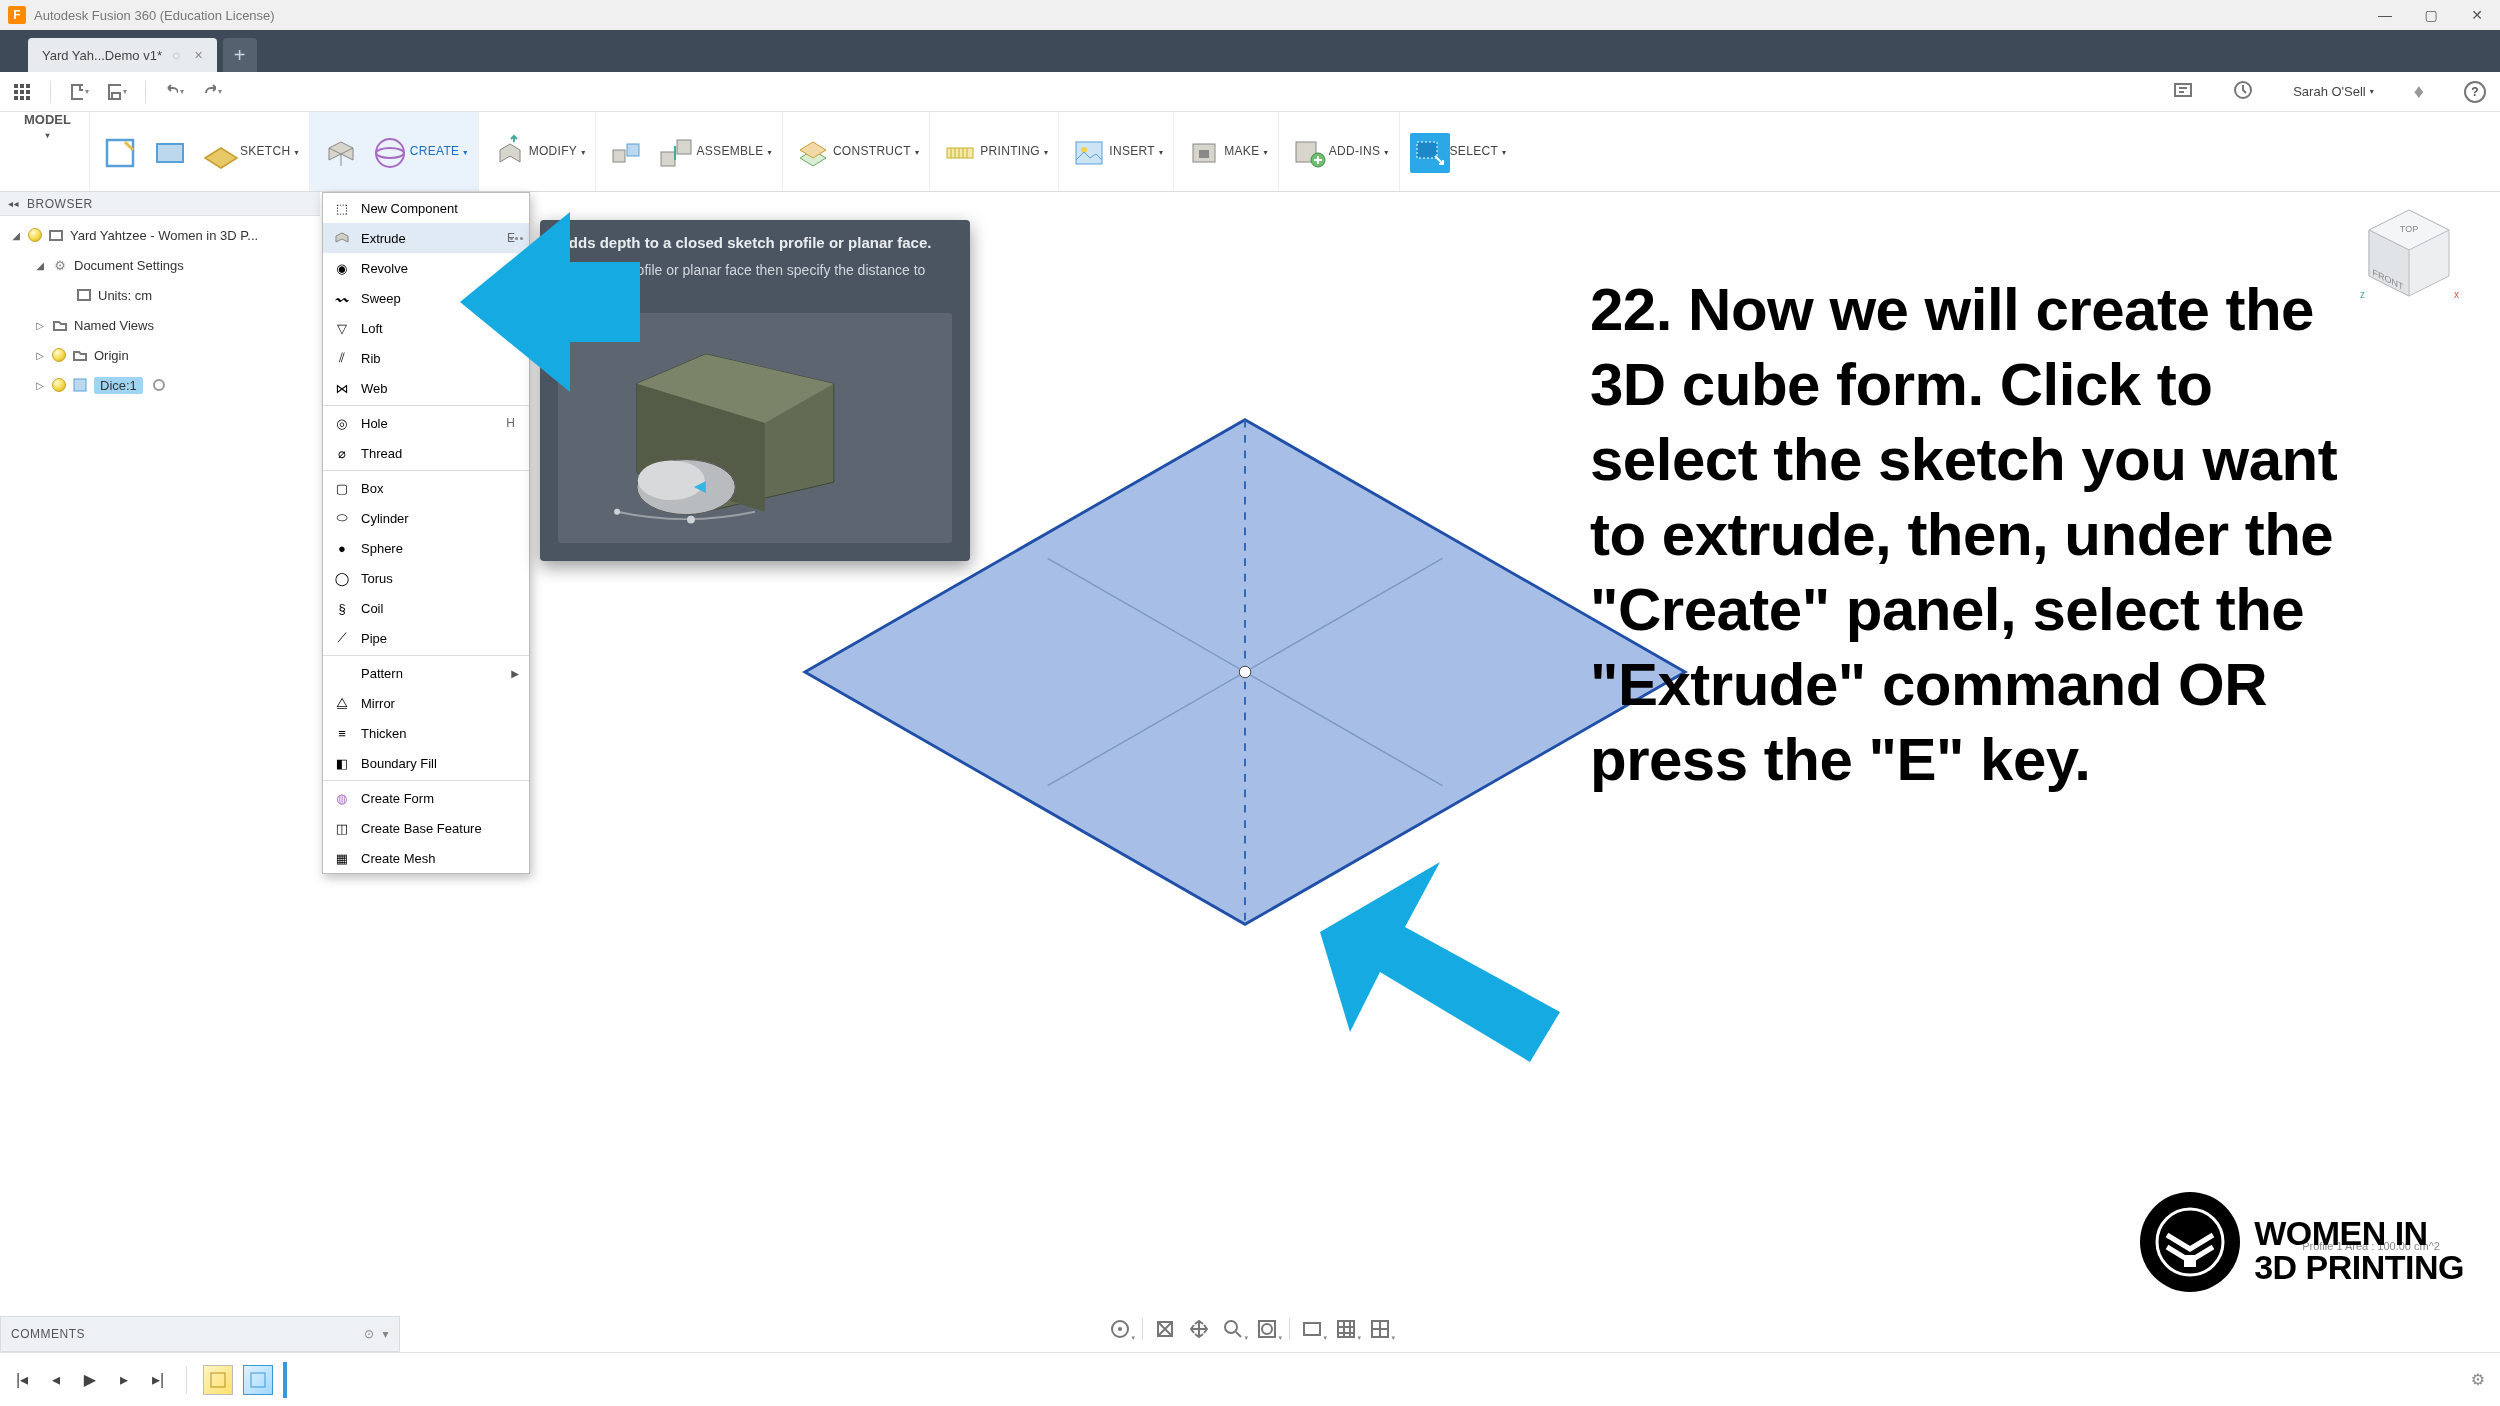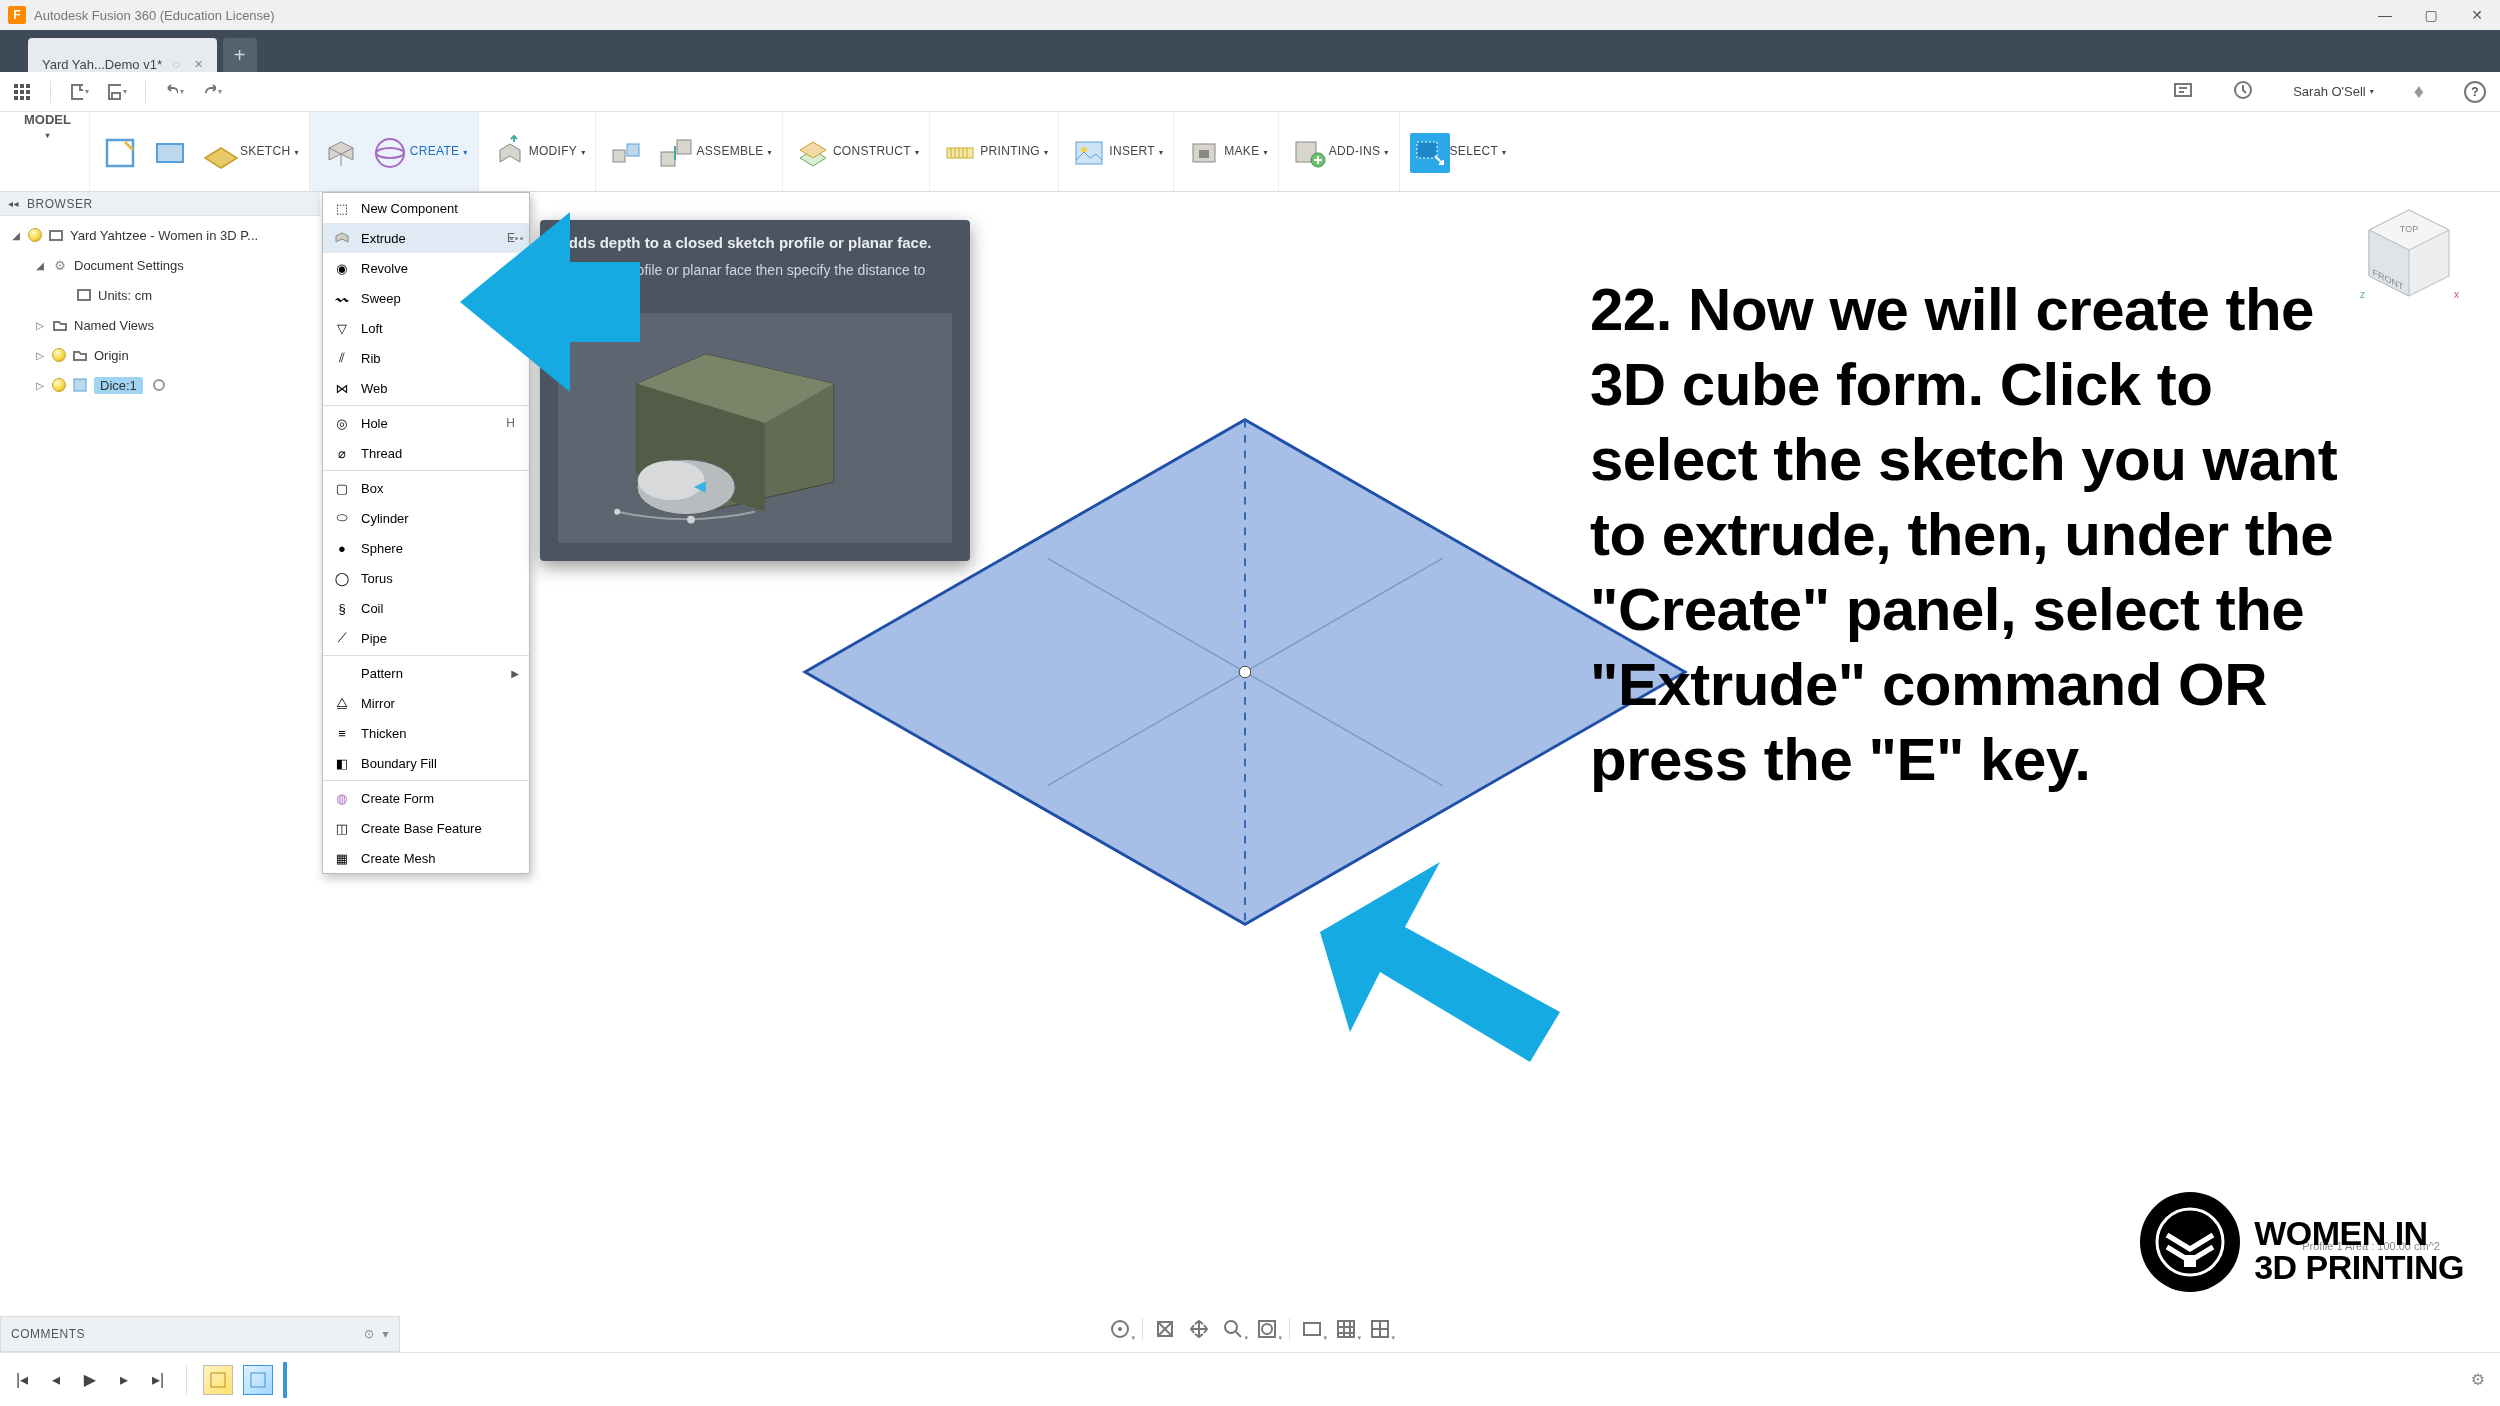--- a/index.html
+++ b/index.html
@@ -6,21 +6,21 @@
 html, body { width: 2500px; height: 1406px; overflow: hidden; background: #fff; }
 
 
 .titlebar { height: 30px; background: #f0f0f0; display: flex; align-items: center; padding: 0 8px; font-size: 13px; color: #777; position: relative; }
 .titlebar .app-icon { width: 18px; height: 18px; background: #ff8a00; color: #fff; display: flex; align-items: center; justify-content: center; font-weight: bold; font-size: 12px; margin-right: 8px; border-radius: 2px; }
 .win-controls { position: absolute; right: 0; top: 0; display: flex; }
 .win-controls div { width: 46px; height: 30px; display: flex; align-items: center; justify-content: center; color: #555; font-size: 14px; }
 
 
 .tabstrip { height: 42px; background: #3f4a59; display: flex; align-items: flex-end; padding-left: 28px; }
-.tab { height: 34px; background: #e8ebee; border-radius: 4px 4px 0 0; display: flex; align-items: flex-end; padding: 0 10px 0 14px; font-size: 13px; color: #444; gap: 10px; margin-top: 16px; }
+.tab { height: 34px; background: #e8ebee; border-radius: 4px 4px 0 0; display: flex; align-items: center; padding: 0 10px 0 14px; font-size: 13px; color: #444; gap: 10px; margin-top: 16px; }
 .tab .unsaved { color: #bbb; font-size: 14px; }
 .tab .close-tab { color: #888; font-size: 14px; padding: 0 4px; }
 .newtab { width: 34px; height: 34px; background: #55616f; color: #cfd6de; display: flex; align-items: center; justify-content: center; font-size: 20px; margin-left: 6px; border-radius: 4px 4px 0 0; }
 
 
 .quickbar { height: 40px; background: #fff; border-bottom: 1px solid #e4e4e4; display: flex; align-items: center; padding: 0 12px; gap: 18px; position: relative; }
 .quickbar .qicon { width: 20px; height: 20px; display: flex; align-items: center; justify-content: center; color: #555; }
 .quickbar .qsep { width: 1px; height: 22px; background: #ddd; }
 .quickbar .qdrop::after { content: "▾"; font-size: 8px; color: #888; margin-left: 2px; }
 .qright { position: absolute; right: 14px; display: flex; align-items: center; gap: 40px; }

